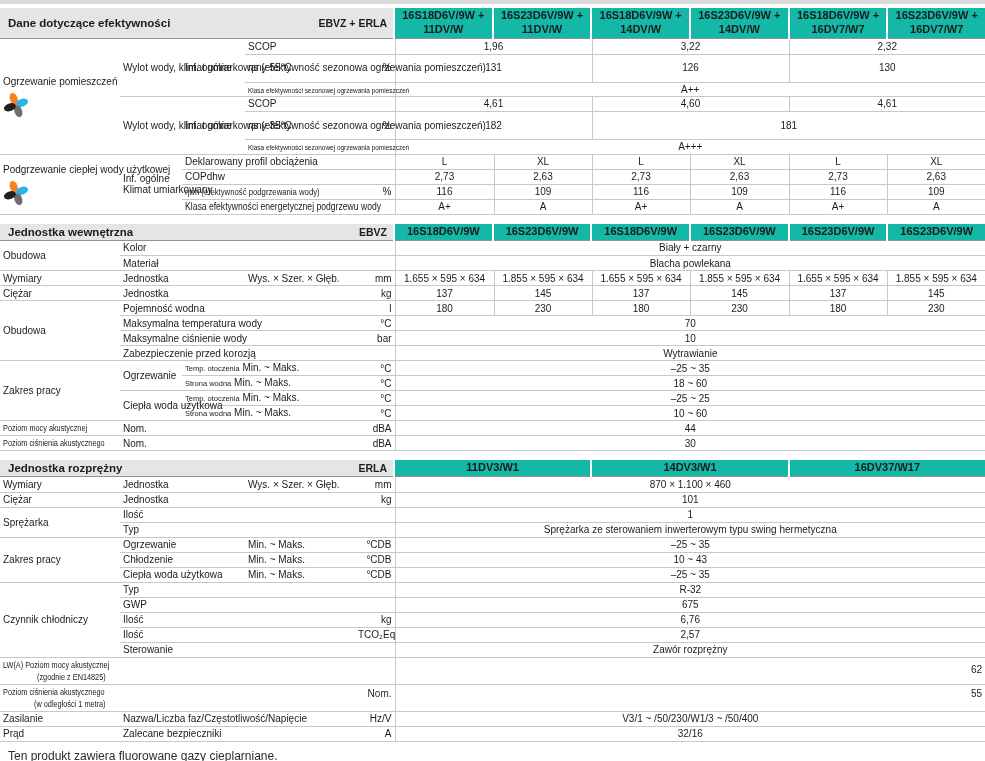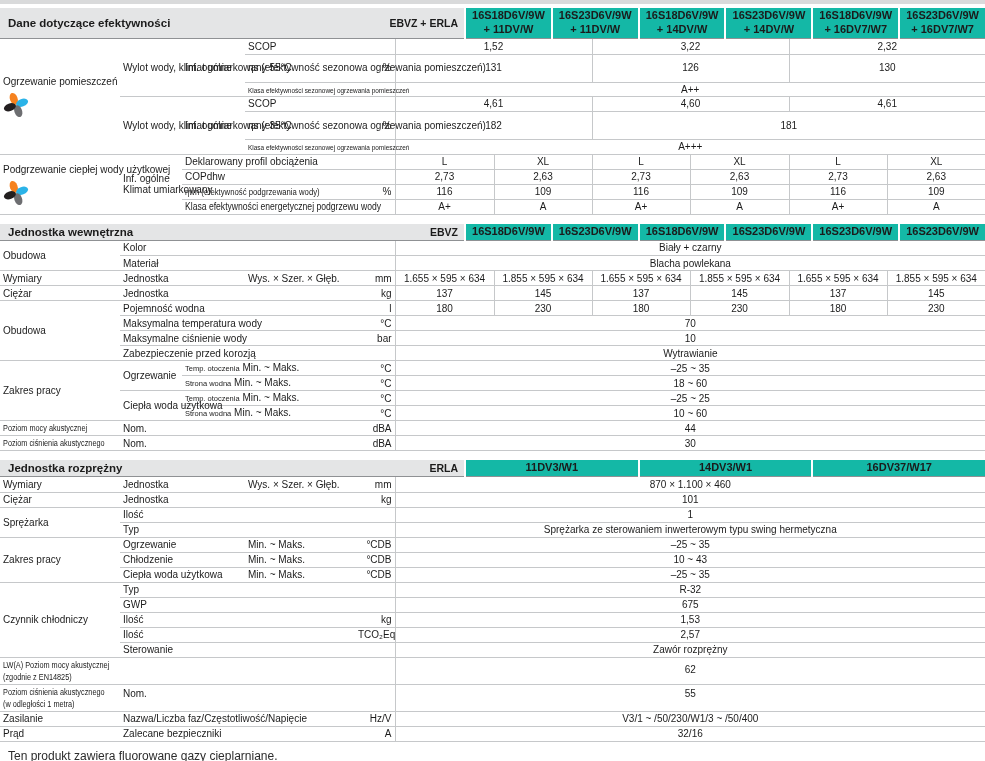--- a/index.html
+++ b/index.html
@@ -5,21 +5,21 @@
   html,body{margin:0;padding:0;}
   body{
     width:985px;height:761px;background:#ffffff;color:#1b1b1b;
     font-family:"Liberation Sans", sans-serif;overflow:hidden;
   }
   .topstrip{height:4px;background:#d9dadb;}
   .sheet{padding-top:4px;}
   
   .band{display:flex;width:985px;}
   .band-title{
-    width:464px;box-sizing:border-box;background:#e4e5e6;
+    width:393px;box-sizing:border-box;background:#e4e5e6;
     display:flex;justify-content:space-between;align-items:center;
     padding:0 6px 0 8px;border-bottom:1px solid #8f9194;
   }
   .bt{font-weight:bold;font-size:11.5px;}
   .bc{font-weight:bold;font-size:10.5px;}
   .band-col{
     flex:1;background:#14b8a6;margin-left:2px;box-sizing:border-box;
     display:flex;align-items:center;justify-content:center;text-align:center;
     font-weight:bold;font-size:11px;line-height:1.25;border-bottom:1px solid #8f9194;
     padding:0 2px;
@@ -35,21 +35,21 @@
     vertical-align:middle;white-space:nowrap;overflow:visible;
   }
   td.vb{border-left:1px solid #c6c8ca;}
   td.val{text-align:center;}
   td.unit{text-align:right;padding-right:5px;}
   td.a{padding-left:8px;white-space:normal;vertical-align:top;padding-top:2px;line-height:1.25;}
   td.b{white-space:normal;vertical-align:top;padding-top:2px;line-height:1.25;}
   td.c{vertical-align:top;padding-top:2px;}
   tr.rt td{height:28px;}
   tr.rs td{height:11px;}
-  tr.rl td{height:27px;}
+  tr.rl td{height:27px;text-align:right;}
   .sm{font-size:7.5px;}
   .cond{display:inline-block;transform:scaleX(0.86);transform-origin:0 50%;white-space:nowrap;}
   .specwrap{white-space:normal;font-size:9.5px;line-height:1.2;}
   .flower{display:block;margin-top:3px;}
   .b .ln{display:block;}
   
   .footer{margin:7px 0 0 8px;font-size:12px;color:#2c2c2c;}
 </style>
 </head>
 <body>
@@ -93,21 +93,21 @@
             <ellipse rx="3.8" ry="6.2" transform="rotate(-20) translate(0,-6.5)" fill="#f6821f"></ellipse>
             <ellipse rx="3.8" ry="6.2" transform="rotate(70) translate(0,-6.5)" fill="#2bb3e8"></ellipse>
             <ellipse rx="3.8" ry="6.2" transform="rotate(160) translate(0,-6.5)" fill="#6d6e71"></ellipse>
             <ellipse rx="3.8" ry="6.2" transform="rotate(250) translate(0,-6.5)" fill="#231f20"></ellipse>
           </g>
         </svg>
       </td>
       <td class="b" rowspan="3">Wylot wody, klimat umiarkowany 55°C</td>
       <td class="c" rowspan="3">Inf. ogólne</td>
       <td colspan="2">SCOP</td>
-      <td class="val vb" colspan="2">1,52</td>
+      <td class="val vb" colspan="2">1,96</td>
       <td class="val vb" colspan="2">3,22</td>
       <td class="val vb" colspan="2">2,32</td>
     </tr>
     <tr class="rt">
       <td class="specwrap">ηs (efektywność sezonowa ogrzewania pomieszczeń)</td>
       <td class="unit">%</td>
       <td class="val vb" colspan="2">131</td>
       <td class="val vb" colspan="2">126</td>
       <td class="val vb" colspan="2">130</td>
     </tr>
@@ -384,21 +384,21 @@
       <td colspan="4">Typ</td>
       <td class="val vb" colspan="3">R-32</td>
     </tr>
     <tr>
       <td colspan="4">GWP</td>
       <td class="val vb" colspan="3">675</td>
     </tr>
     <tr>
       <td colspan="3">Ilość</td>
       <td class="unit">kg</td>
-      <td class="val vb" colspan="3">1,53</td>
+      <td class="val vb" colspan="3">6,76</td>
     </tr>
     <tr>
       <td colspan="3">Ilość</td>
       <td class="unit">TCO₂Eq</td>
       <td class="val vb" colspan="3">2,57</td>
     </tr>
     <tr>
       <td colspan="4">Sterowanie</td>
       <td class="val vb" colspan="3">Zawór rozprężny</td>
     </tr>

